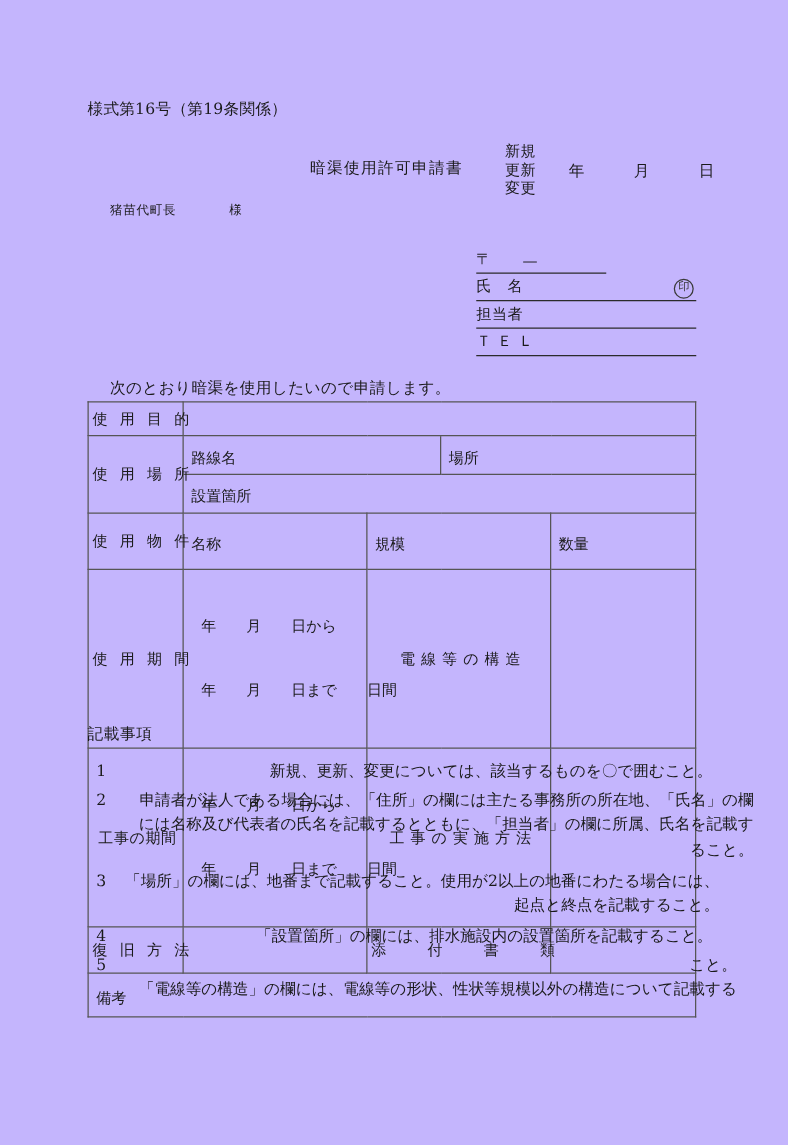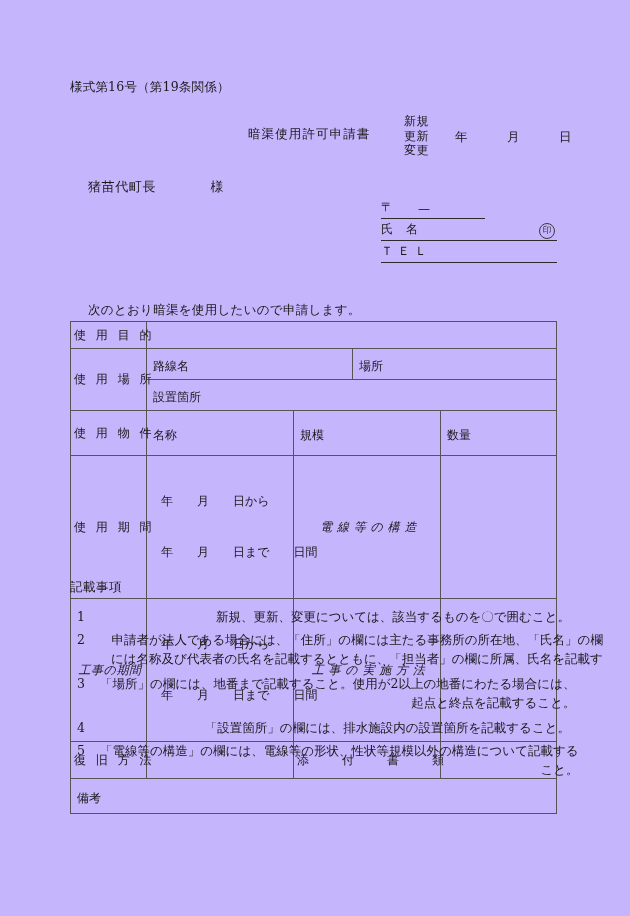--- a/index.html
+++ b/index.html
@@ -39,21 +39,21 @@
   .kind-stack span { letter-spacing: 0.4px; }
 
   .date-line {
     position: absolute;
     left: 455px; top: 129px;
     font-size: 12.5px;
     white-space: pre;
     letter-spacing: 0.5px;
   }
 
-  .addressee { left: 88px; top: 180px; font-size: 13px; letter-spacing: 0.6px; }
+  .addressee { left: 88px; top: 164px; font-size: 10px; letter-spacing: 0.6px; }
 
   
   .applicant {
     position: absolute;
     left: 381px;
     top: 200px;
     width: 176px;
   }
   .af-row {
     position: relative;
@@ -103,21 +103,21 @@
     padding: 0;
     vertical-align: middle;
     height: 26px;
   }
   .lbl {
     text-align: center;
     letter-spacing: 3px;
     padding-left: 3px !important;
     white-space: pre;
   }
-  .lbl.tight { letter-spacing: 0.5px; font-style: italic; }
+  .lbl.tight { letter-spacing: 0.5px; }
   .cell-tl {
     vertical-align: top;
     padding: 4px 0 0 6px !important;
     white-space: pre;
   }
   .dates {
     padding: 3px 0 3px 0 !important;
     line-height: 17px;
     text-align: center;
     white-space: pre;
@@ -168,20 +168,23 @@
   <div class="abs addressee">猪苗代町長　　　　様</div>
 
   <div class="applicant">
     <div class="af-row short">
       <span class="af-label">〒</span>
       <span class="af-dash">—</span>
     </div>
     <div class="af-row">
       <span class="af-label">氏　名</span>
       <span class="seal">印</span>
+    </div>
+    <div class="af-row">
+      <span class="af-label">担当者</span>
     </div>
     <div class="af-row">
       <span class="af-label">Ｔ Ｅ Ｌ</span>
     </div>
   </div>
 
   <div class="abs intro">次のとおり暗渠を使用したいので申請します。</div>
 
   <table class="form">
     <colgroup>
@@ -248,20 +251,21 @@
       <div class="note-body">
         <div>新規、更新、変更については、該当するものを〇で囲むこと。</div>
       </div>
     </div>
 
     <div class="note">
       <div class="note-num">2</div>
       <div class="note-body">
         <div>申請者が法人である場合には、「住所」の欄には主たる事務所の所在地、「氏名」の欄</div>
         <div>には名称及び代表者の氏名を記載するとともに、「担当者」の欄に所属、氏名を記載す</div>
+        <div>ること。</div>
       </div>
     </div>
 
     <div class="note">
       <div class="note-num">3</div>
       <div class="note-body">
         <div>「場所」の欄には、地番まで記載すること。使用が2以上の地番にわたる場合には、</div>
         <div>起点と終点を記載すること。</div>
       </div>
     </div>
@@ -269,19 +273,19 @@
     <div class="note">
       <div class="note-num">4</div>
       <div class="note-body">
         <div>「設置箇所」の欄には、排水施設内の設置箇所を記載すること。</div>
       </div>
     </div>
 
     <div class="note">
       <div class="note-num">5</div>
       <div class="note-body">
+        <div>こと。</div>
         <div>「電線等の構造」の欄には、電線等の形状、性状等規模以外の構造について記載する</div>
-        <div>こと。</div>
       </div>
     </div>
   </div>
 
 </div>
 
 </body></html>

